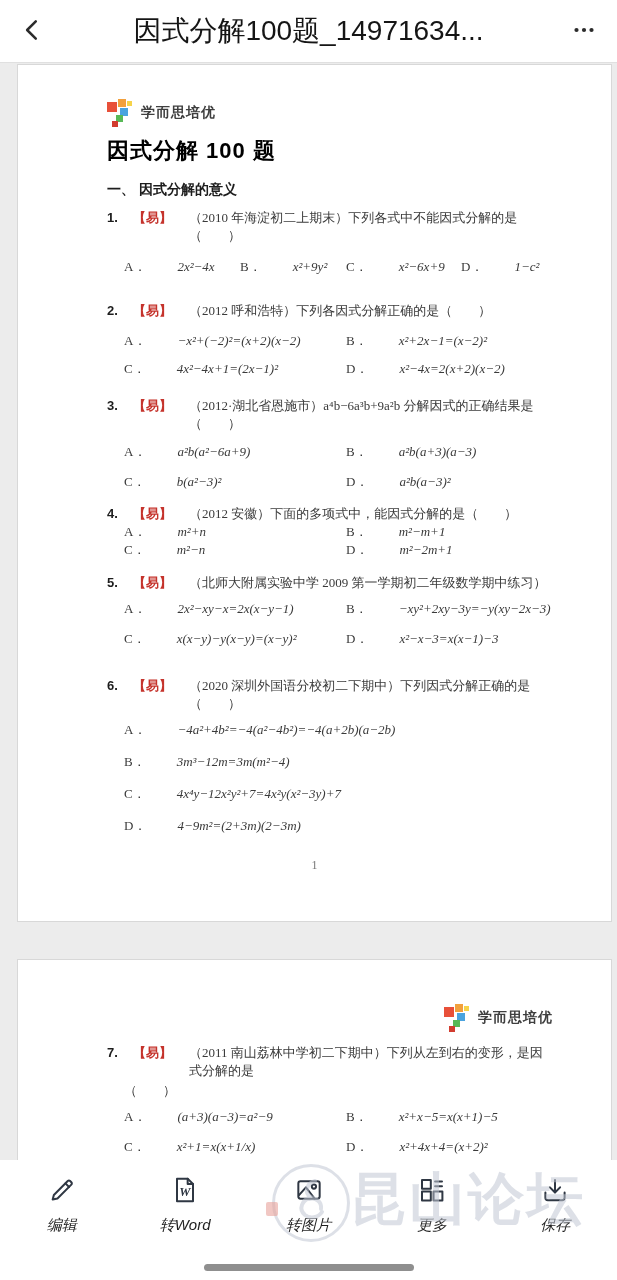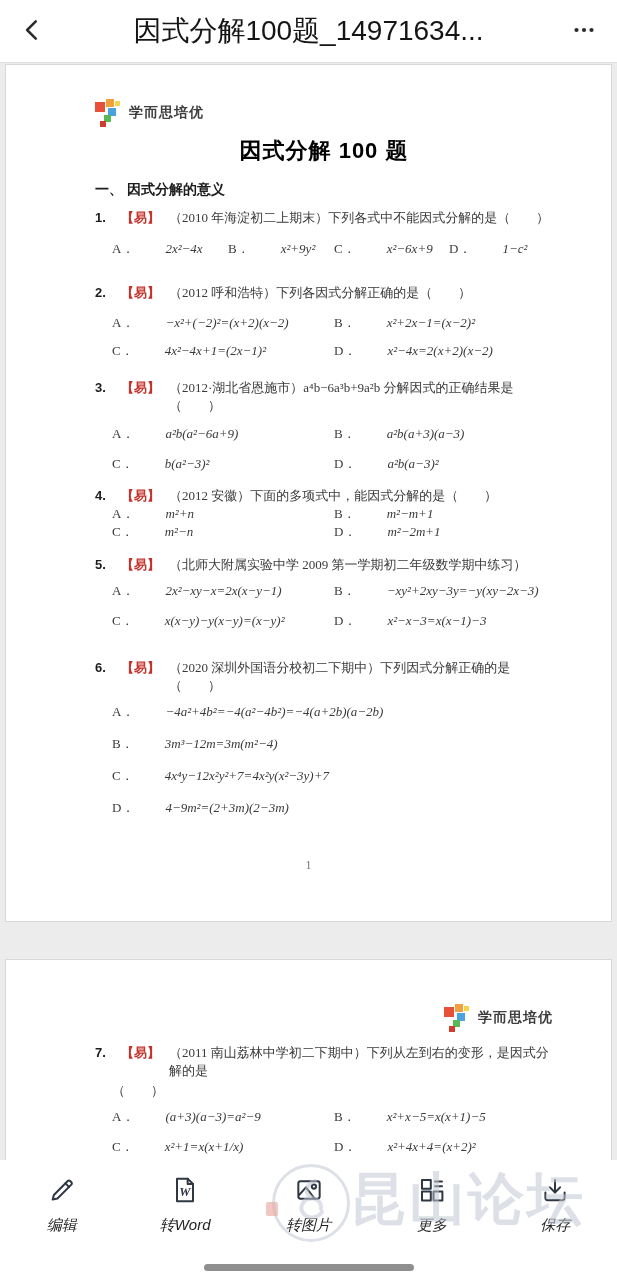--- a/index.html
+++ b/index.html
@@ -10,47 +10,47 @@
   }
   
   .appbar{position:absolute;top:0;left:0;right:0;height:62px;background:#fff;z-index:5;
     display:flex;align-items:center;justify-content:center;box-shadow:0 1px 0 rgba(0,0,0,.05);}
   .back-btn{position:absolute;left:14px;top:13px;width:36px;height:36px;background:none;border:none;padding:4px;cursor:pointer;}
   .back-btn svg{width:26px;height:26px;stroke:#2b2b2b;fill:none;stroke-width:2.3;stroke-linecap:round;stroke-linejoin:round;}
   .appbar-title{font-size:28px;color:#151515;font-weight:500;max-width:420px;white-space:nowrap;overflow:hidden;}
   .more-btn{position:absolute;right:16px;top:18px;width:34px;height:26px;background:none;border:none;padding:0;cursor:pointer;}
   .more-btn svg{width:30px;height:24px;fill:#2b2b2b;}
   
-  .content{position:absolute;top:62px;left:0;right:0;height:1098px;overflow:hidden;}
+  .content{position:absolute;top:62px;left:12px;right:0;height:1098px;overflow:hidden;}
   .page{background:#fff;border:1px solid #d8d8d8;margin:0 5px;position:relative;box-sizing:border-box;
     color:#3a3a3a;font-family:"Liberation Serif",serif;}
   .page1{margin-top:2px;height:858px;padding:34px 58px 0 89px;}
   .page2{margin-top:37px;height:235px;padding:44px 58px 0 89px;}
   
   .brand-row{display:flex;align-items:center;gap:8px;height:28px;}
   .brand-row.right{justify-content:flex-end;}
   .brand-mosaic{position:relative;width:26px;height:28px;flex:none;}
   .tile{position:absolute;}
   .t1{left:0;top:3px;width:10px;height:10px;background:#e8503a;}
   .t2{left:11px;top:0;width:8px;height:8px;background:#f2a03d;}
   .t3{left:20px;top:2px;width:5px;height:5px;background:#f6d34a;}
   .t4{left:13px;top:9px;width:8px;height:8px;background:#4aa3df;}
   .t5{left:9px;top:16px;width:7px;height:7px;background:#58b957;}
   .t6{left:5px;top:22px;width:6px;height:6px;background:#d23c2f;}
   .brand-text{font-family:"Liberation Sans",sans-serif;font-weight:bold;font-size:14px;color:#3f3f3f;letter-spacing:1px;}
-  .doc-title{margin-top:10px;height:28px;text-align:center;font-size:22px;line-height:28px;font-weight:bold;color:#000;
+  .doc-title{margin-top:10px;height:28px;text-align:left;font-size:22px;line-height:28px;font-weight:bold;color:#000;
     font-family:"Liberation Sans",sans-serif;letter-spacing:1px;}
   .section-heading{margin-top:4px;height:18px;line-height:18px;font-size:14px;font-weight:bold;color:#1d1d1d;
     font-family:"Liberation Sans",sans-serif;}
   
   .question{font-size:13px;line-height:18px;}
   .q-head{display:flex;align-items:baseline;}
   .q-num{width:26px;flex:none;font-weight:bold;color:#1d1d1d;font-family:"Liberation Sans",sans-serif;}
   .q-tag{flex:none;color:#c5332c;font-weight:bold;}
-  .q-text{margin-left:9px;}
+  .q-text{margin-left:17px;}
   .q-line2{margin-top:2px;}
   .q-opts{display:grid;margin:12px 0 0 17px;justify-items:start;}
   .cols-4{grid-template-columns:116px 106px 115px auto;}
   .cols-2{grid-template-columns:222px auto;row-gap:12px;}
   .cols-1{grid-template-columns:auto;row-gap:14px;}
   .opt{display:flex;align-items:baseline;}
   .opt-label{flex:none;margin-right:7px;}
   .opt-text{font-style:italic;margin-left:24px;}
   
   [data-qid="q1"]{margin-top:2px;}  [data-qid="q1"] .q-opts{margin-top:13px;}

